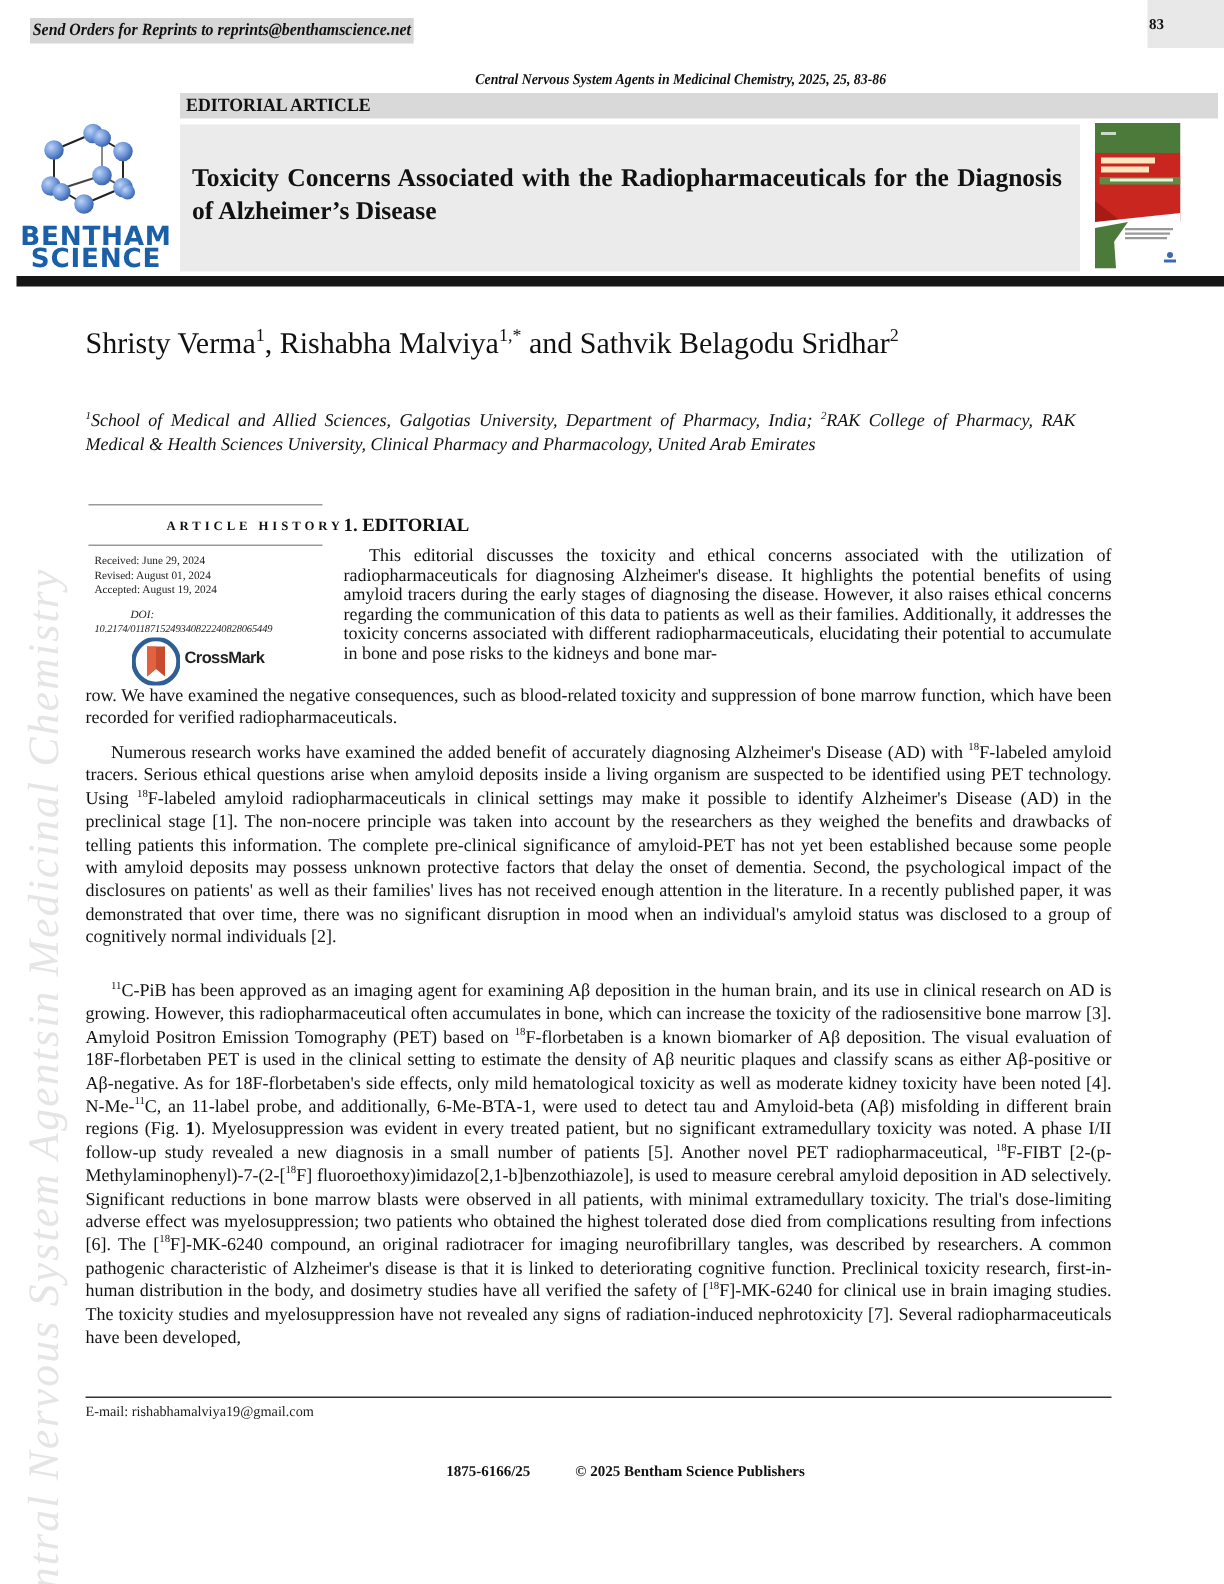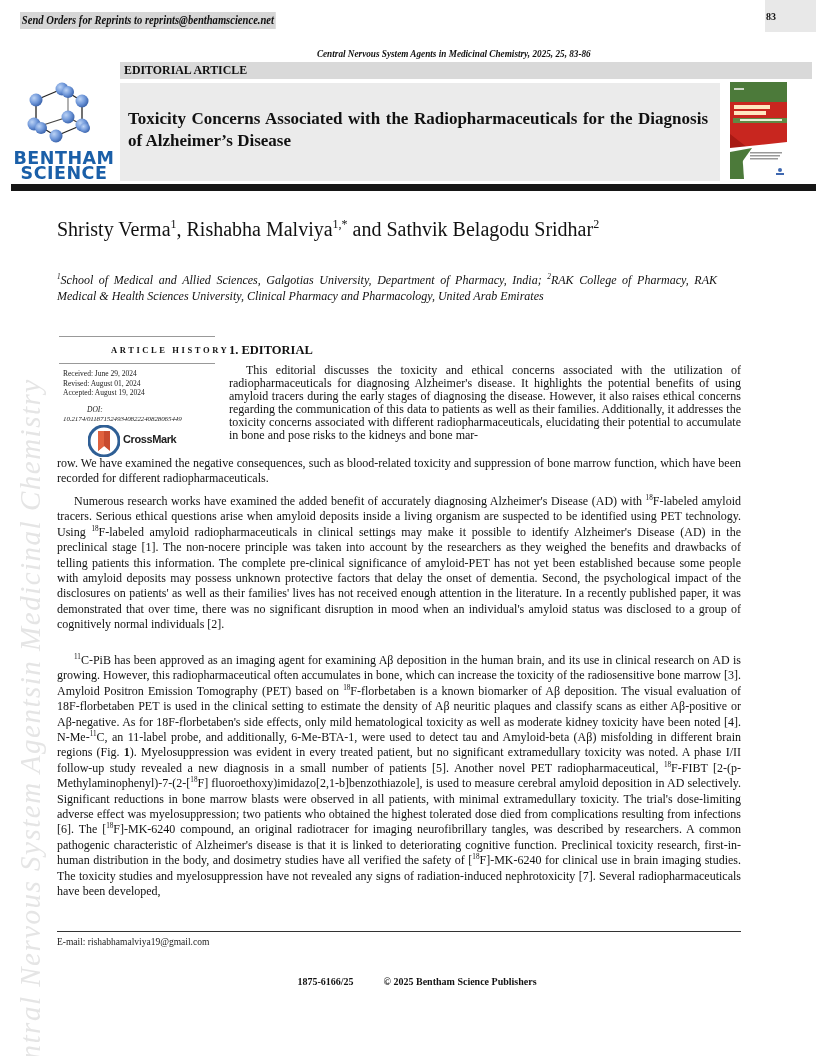--- a/index.html
+++ b/index.html
@@ -143,21 +143,21 @@
   <svg width="32" height="32" viewBox="0 0 32 32" style="position:absolute;left:0;top:0">
     <circle cx="16" cy="16" r="15" fill="#ffffff" stroke="#2f5f95" stroke-width="3"></circle>
     <path d="M10 6 H22 V26 L16 21 L10 26 Z" fill="#c84b2f"></path>
     <path d="M10 6 H16 V21 L10 26 Z" fill="#e0623f"></path>
   </svg>
   <span style="position:absolute;left:35px;top:8px;font-family:'Liberation Sans',sans-serif;font-weight:bold;font-size:11px;letter-spacing:-0.4px;color:#222">CrossMark</span>
 </div>
 
 <div class="abs section-head">1. EDITORIAL</div>
 <div class="abs p-first">This editorial discusses the toxicity and ethical concerns associated with the utilization of radiopharmaceuticals for diagnosing Alzheimer's disease. It highlights the potential benefits of using amyloid tracers during the early stages of diagnosing the disease. However, it also raises ethical concerns regarding the communication of this data to patients as well as their families. Additionally, it addresses the toxicity concerns associated with different radiopharmaceuticals, elucidating their potential to accumulate in bone and pose risks to the kidneys and bone mar-</div>
-<div class="abs p-first-cont">row. We have examined the negative consequences, such as blood-related toxicity and suppression of bone marrow function, which have been recorded for different radiopharmaceuticals.</div>
+<div class="abs p-first-cont">row. We have examined the negative consequences, such as blood-related toxicity and suppression of bone marrow function, which have been recorded for verified radiopharmaceuticals.</div>
 
 <div class="abs para" style="top:494px">
   <span>Numerous research works have examined the added benefit of accurately diagnosing Alzheimer's Disease (AD) with </span><sup>18</sup><span>F-labeled amyloid tracers. Serious ethical questions arise when amyloid deposits inside a living organism are suspected to be identified using PET technology. Using </span><sup>18</sup><span>F-labeled amyloid radiopharmaceuticals in clinical settings may make it possible to identify Alzheimer's Disease (AD) in the preclinical stage [1]. The non-nocere principle was taken into account by the researchers as they weighed the benefits and drawbacks of telling patients this information. The complete pre-clinical significance of amyloid-PET has not yet been established because some people with amyloid deposits may possess unknown protective factors that delay the onset of dementia. Second, the psychological impact of the disclosures on patients' as well as their families' lives has not received enough attention in the literature. In a recently published paper, it was demonstrated that over time, there was no significant disruption in mood when an individual's amyloid status was disclosed to a group of cognitively normal individuals [2].</span>
 </div>
 
 <div class="abs para" style="top:653px">
   <sup>11</sup><span>C-PiB has been approved as an imaging agent for examining Aβ deposition in the human brain, and its use in clinical research on AD is growing. However, this radiopharmaceutical often accumulates in bone, which can increase the toxicity of the radiosensitive bone marrow [3]. Amyloid Positron Emission Tomography (PET) based on </span><sup>18</sup><span>F-florbetaben is a known biomarker of Aβ deposition. The visual evaluation of 18F-florbetaben PET is used in the clinical setting to estimate the density of Aβ neuritic plaques and classify scans as either Aβ-positive or Aβ-negative. As for 18F-florbetaben's side effects, only mild hematological toxicity as well as moderate kidney toxicity have been noted [4]. N-Me-</span><sup>11</sup><span>C, an 11-label probe, and additionally, 6-Me-BTA-1, were used to detect tau and Amyloid-beta (Aβ) misfolding in different brain regions (Fig. </span><b>1</b><span>). Myelosuppression was evident in every treated patient, but no significant extramedullary toxicity was noted. A phase I/II follow-up study revealed a new diagnosis in a small number of patients [5]. Another novel PET radiopharmaceutical, </span><sup>18</sup><span>F-FIBT [2-(p-Methylaminophenyl)-7-(2-[</span><sup>18</sup><span>F] fluoroethoxy)imidazo[2,1-b]benzothiazole], is used to measure cerebral amyloid deposition in AD selectively. Significant reductions in bone marrow blasts were observed in all patients, with minimal extramedullary toxicity. The trial's dose-limiting adverse effect was myelosuppression; two patients who obtained the highest tolerated dose died from complications resulting from infections [6]. The [</span><sup>18</sup><span>F]-MK-6240 compound, an original radiotracer for imaging neurofibrillary tangles, was described by researchers. A common pathogenic characteristic of Alzheimer's disease is that it is linked to deteriorating cognitive function. Preclinical toxicity research, first-in-human distribution in the body, and dosimetry studies have all verified the safety of [</span><sup>18</sup><span>F]-MK-6240 for clinical use in brain imaging studies. The toxicity studies and myelosuppression have not revealed any signs of radiation-induced nephrotoxicity [7]. Several radiopharmaceuticals have been developed,</span>
 </div>
 
 <div class="abs foot-rule"></div>

